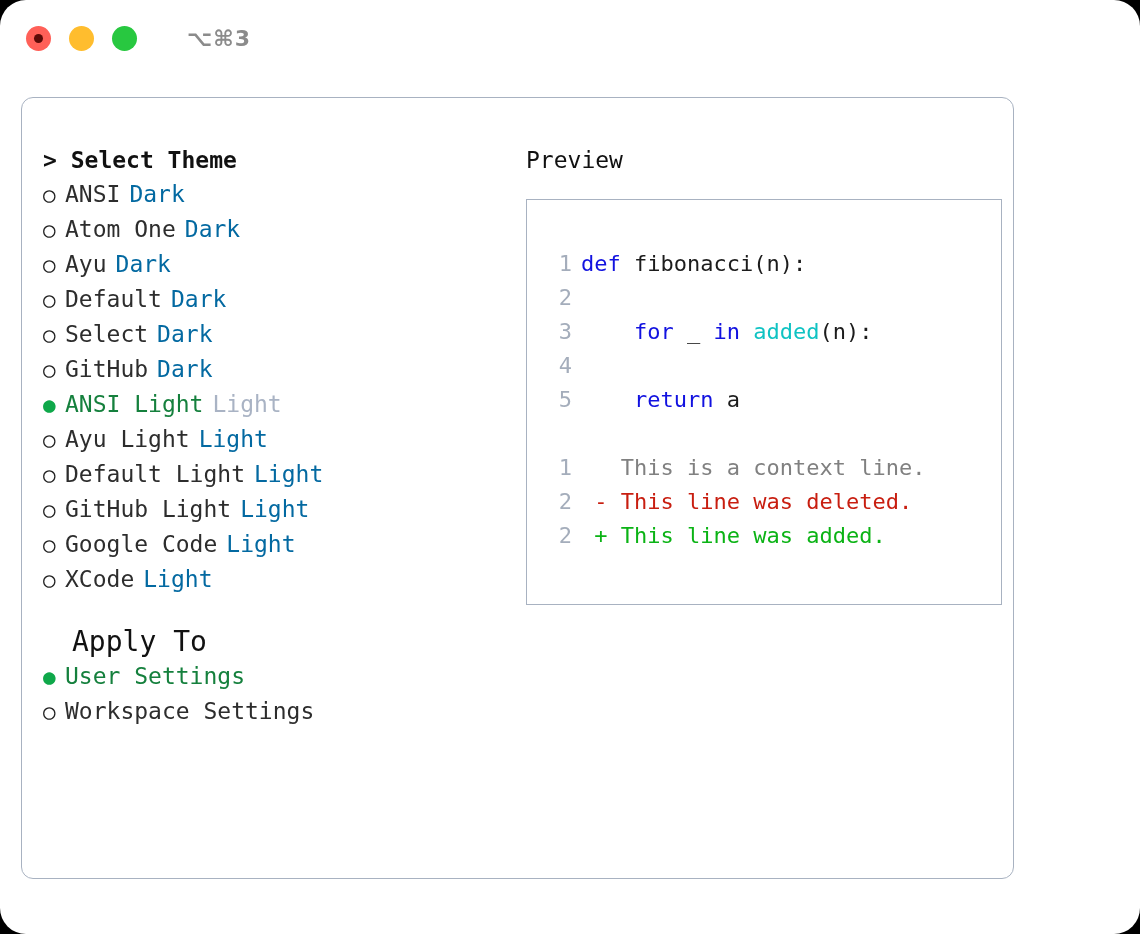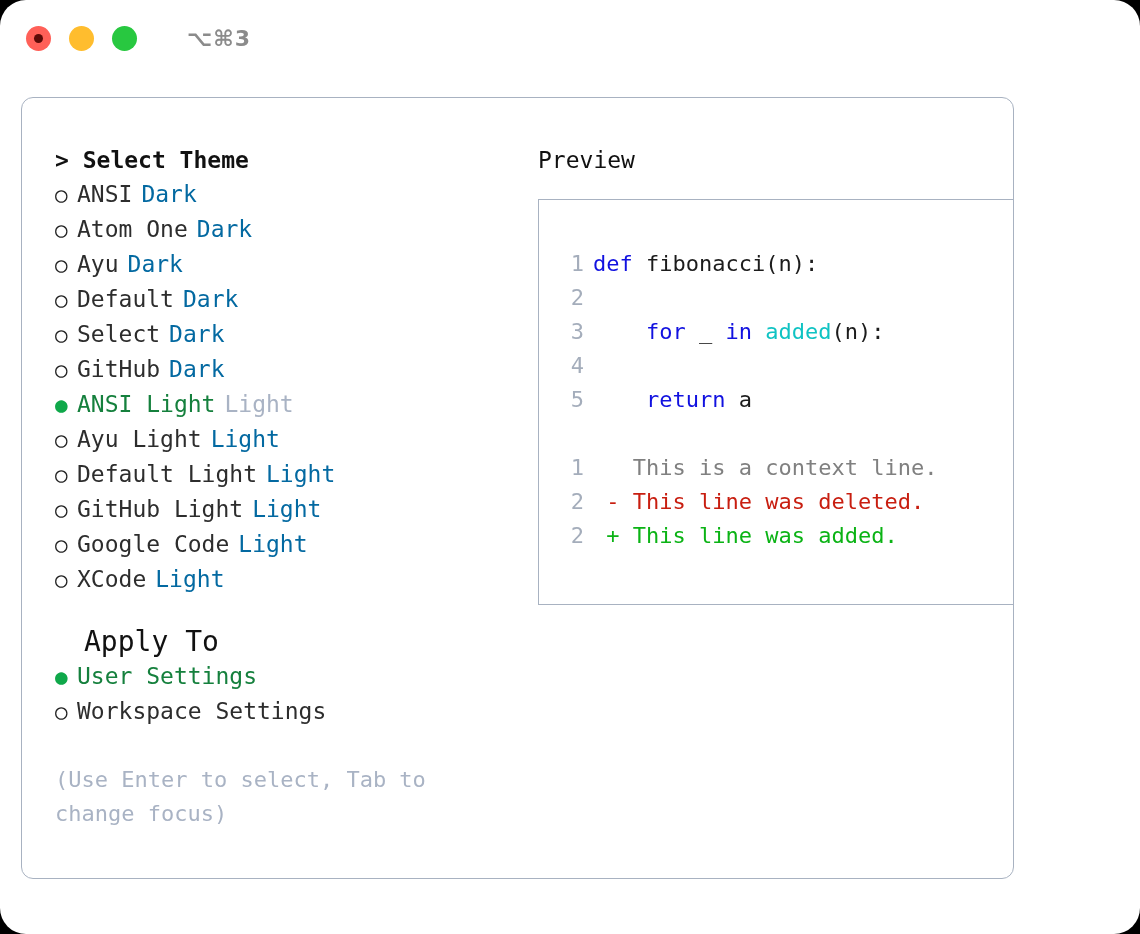--- a/index.html
+++ b/index.html
@@ -74,21 +74,21 @@
     width: 993px;
     height: 782px;
     border: 1.6px solid #a8b2c1;
     border-radius: 12px;
     box-sizing: border-box;
     background: #ffffff;
   }
 
   #content {
     position: absolute;
-    left: 16px; top: 0;
+    left: 4px; top: 0;
     width: 100%; height: 100%;
     box-sizing: border-box;
     padding: 45px 0 0 17px;
     display: flex;
   }
 
   
   #left-col {
     width: 462px;
     flex: 0 0 462px;
@@ -223,21 +223,20 @@
         <div class="spacer-1"></div>
 
         <div class="subhead">Apply To</div>
         <div id="apply-list">
             <div class="opt-row selected"><span class="marker sel">●</span><span class="opt-label">User Settings</span></div>
             <div class="opt-row"><span class="marker">○</span><span class="opt-label">Workspace Settings</span></div>
           </div>
 
         <div class="spacer-2"></div>
 
-        <div id="hint">(Use Enter to select, Tab to change focus)</div>
       </div>
 
       <div id="right-col">
         <div id="preview-title">Preview</div>
         <div id="preview-panel">
           <div id="code-block">
               <div class="code-line"><span class="lno">1</span><span><span class="kw">def</span><span class="ctext"> fibonacci(n):</span></span></div>
               <div class="code-line"><span class="lno">2</span></div>
               <div class="code-line"><span class="lno">3</span><span><span class="ctext">    </span><span class="kw">for</span><span class="ctext"> _ </span><span class="kw">in</span><span class="ctext"> </span><span class="fn">added</span><span class="ctext">(n):</span></span></div>
               <div class="code-line"><span class="lno">4</span></div>

